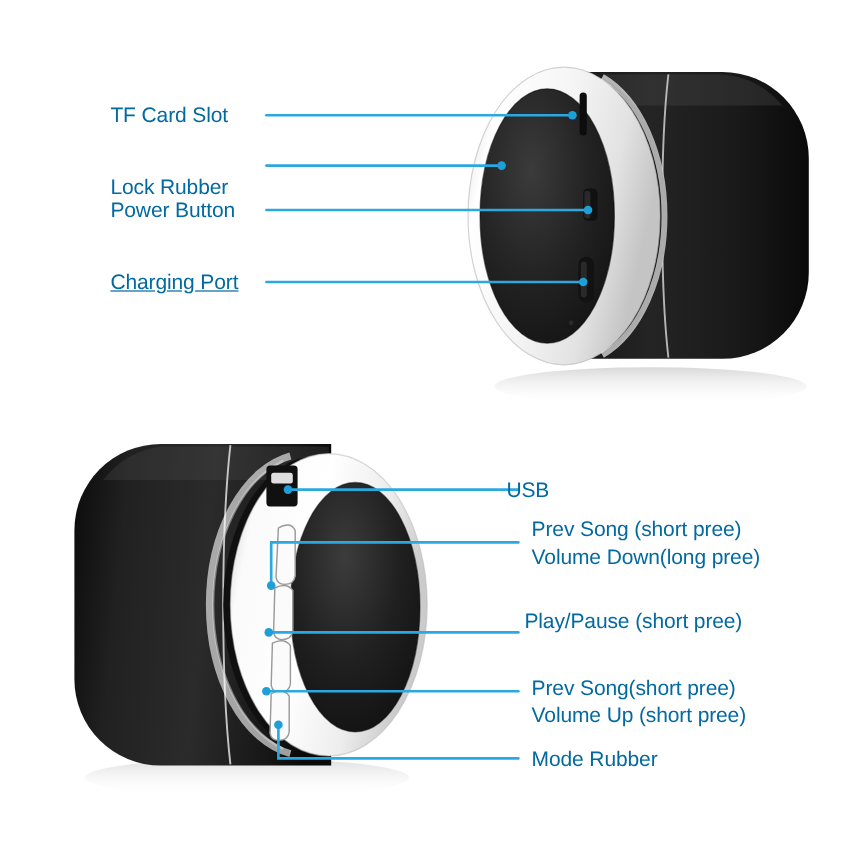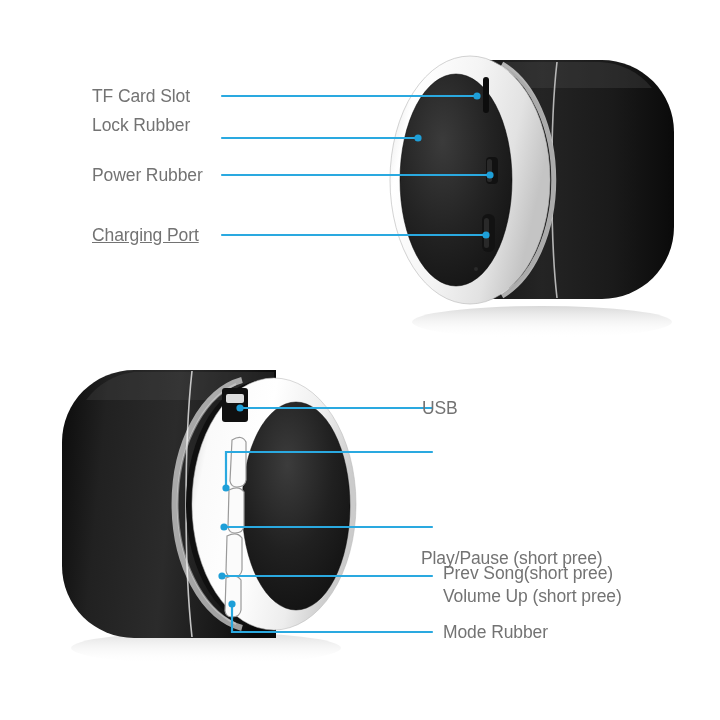--- a/index.html
+++ b/index.html
@@ -15,21 +15,21 @@
     position: relative;
     width: 720px;
     height: 720px;
     background: #ffffff;
     overflow: hidden;
   }
 
   
   .label {
     position: absolute;
-    color: #737373;
+    color: #0369a1;
     font-family: "Liberation Sans", sans-serif;
     font-size: 17.5px;
     line-height: 22px;
     white-space: nowrap;
     letter-spacing: -0.1px;
   }
   .label.two-line { line-height: 23px; }
 
   svg.callouts {
     position: absolute;
@@ -195,30 +195,34 @@
       <circle cx="240" cy="408" r="3.6"></circle>
       <circle cx="226" cy="488" r="3.6"></circle>
       <circle cx="224" cy="527" r="3.6"></circle>
       <circle cx="222" cy="576" r="3.6"></circle>
       <circle cx="232" cy="604" r="3.6"></circle>
     </g>
   </svg>
 
   <div class="label" style="left:92px; top:85px;">TF Card Slot</div>
 
-  <div class="label" style="left:92px; top:114px;">Lock Rubber</div>
-
-  <div class="label" style="left:92px; top:164px;">Power Rubber</div>
+  <div class="label" style="left:92px; top:145px;">Lock Rubber</div>
+
+  <div class="label" style="left:92px; top:164px;">Power Button</div>
 
   <div class="label" style="left:92px; top:224px;text-decoration:underline;">Charging Port</div>
 
   <div class="label" style="left:422px; top:397px;">USB</div>
 
-
-  <div class="label two-line" style="left:421px; top:506px;margin-top:41px;">
+  <div class="label two-line" style="left:443px; top:430px;">
+    <div>Prev Song (short pree)</div>
+    <div>Volume Down(long pree)</div>
+  </div>
+
+  <div class="label two-line" style="left:437px; top:506px;">
     <div>Play/Pause (short pree)</div>
   </div>
 
   <div class="label two-line" style="left:443px; top:562px;">
     <div>Prev Song(short pree)</div>
     <div>Volume Up (short pree)</div>
   </div>
 
   <div class="label" style="left:443px; top:621px;">Mode Rubber</div>
 

